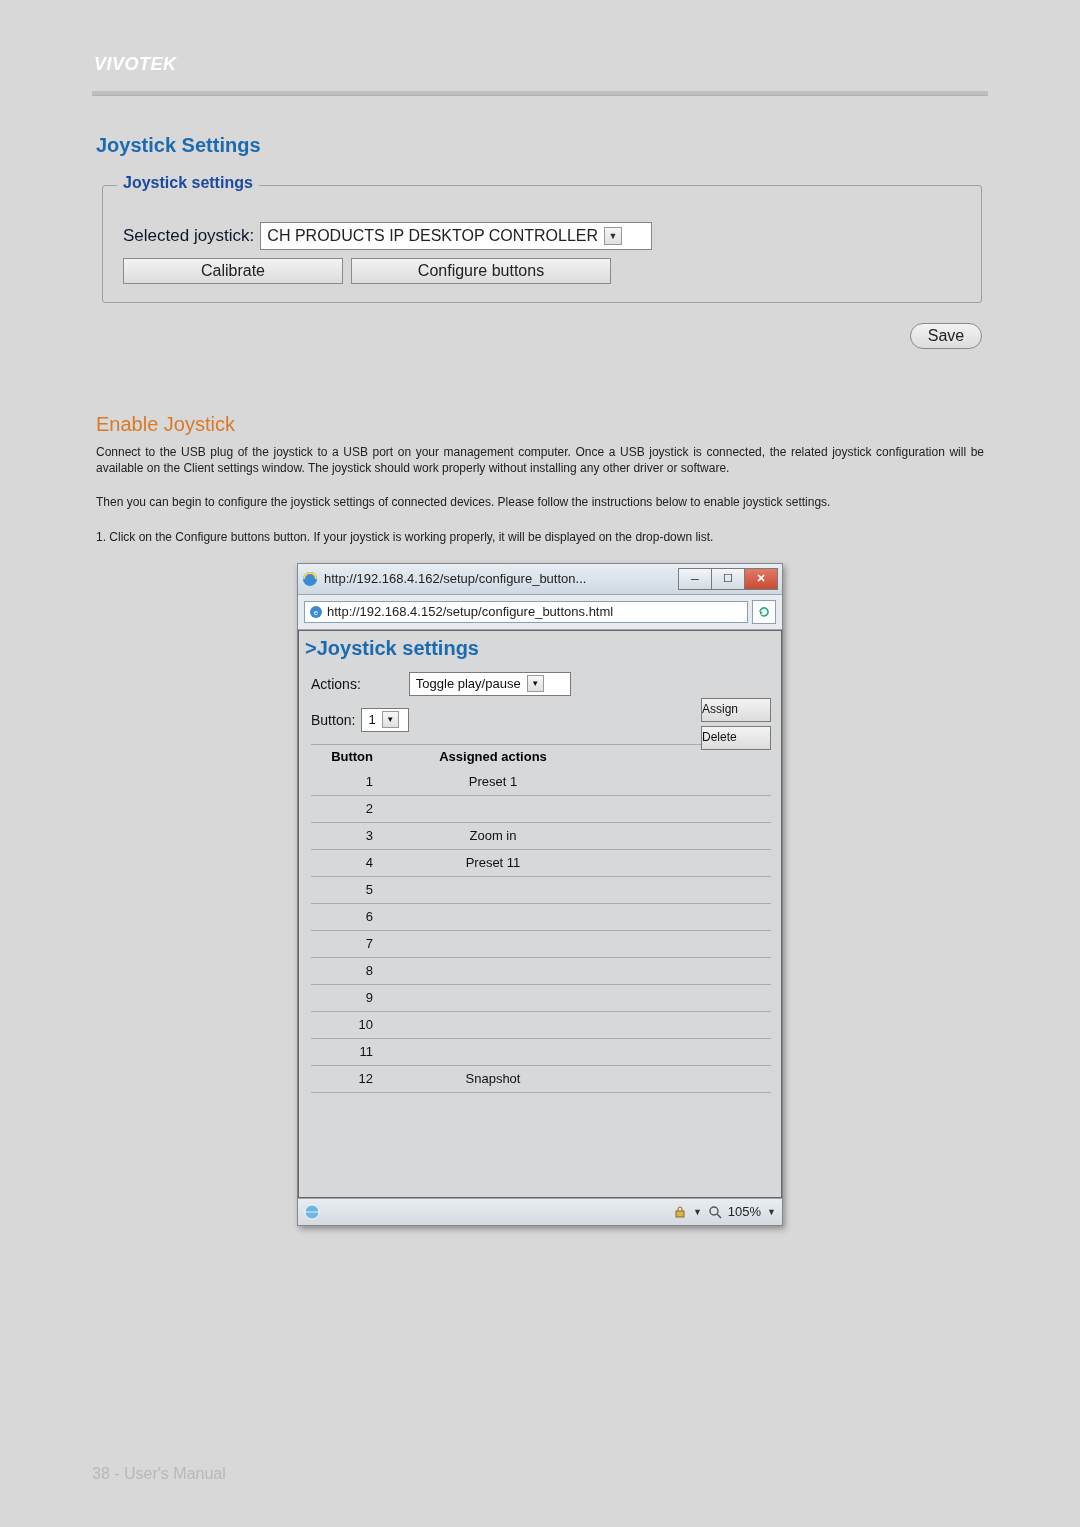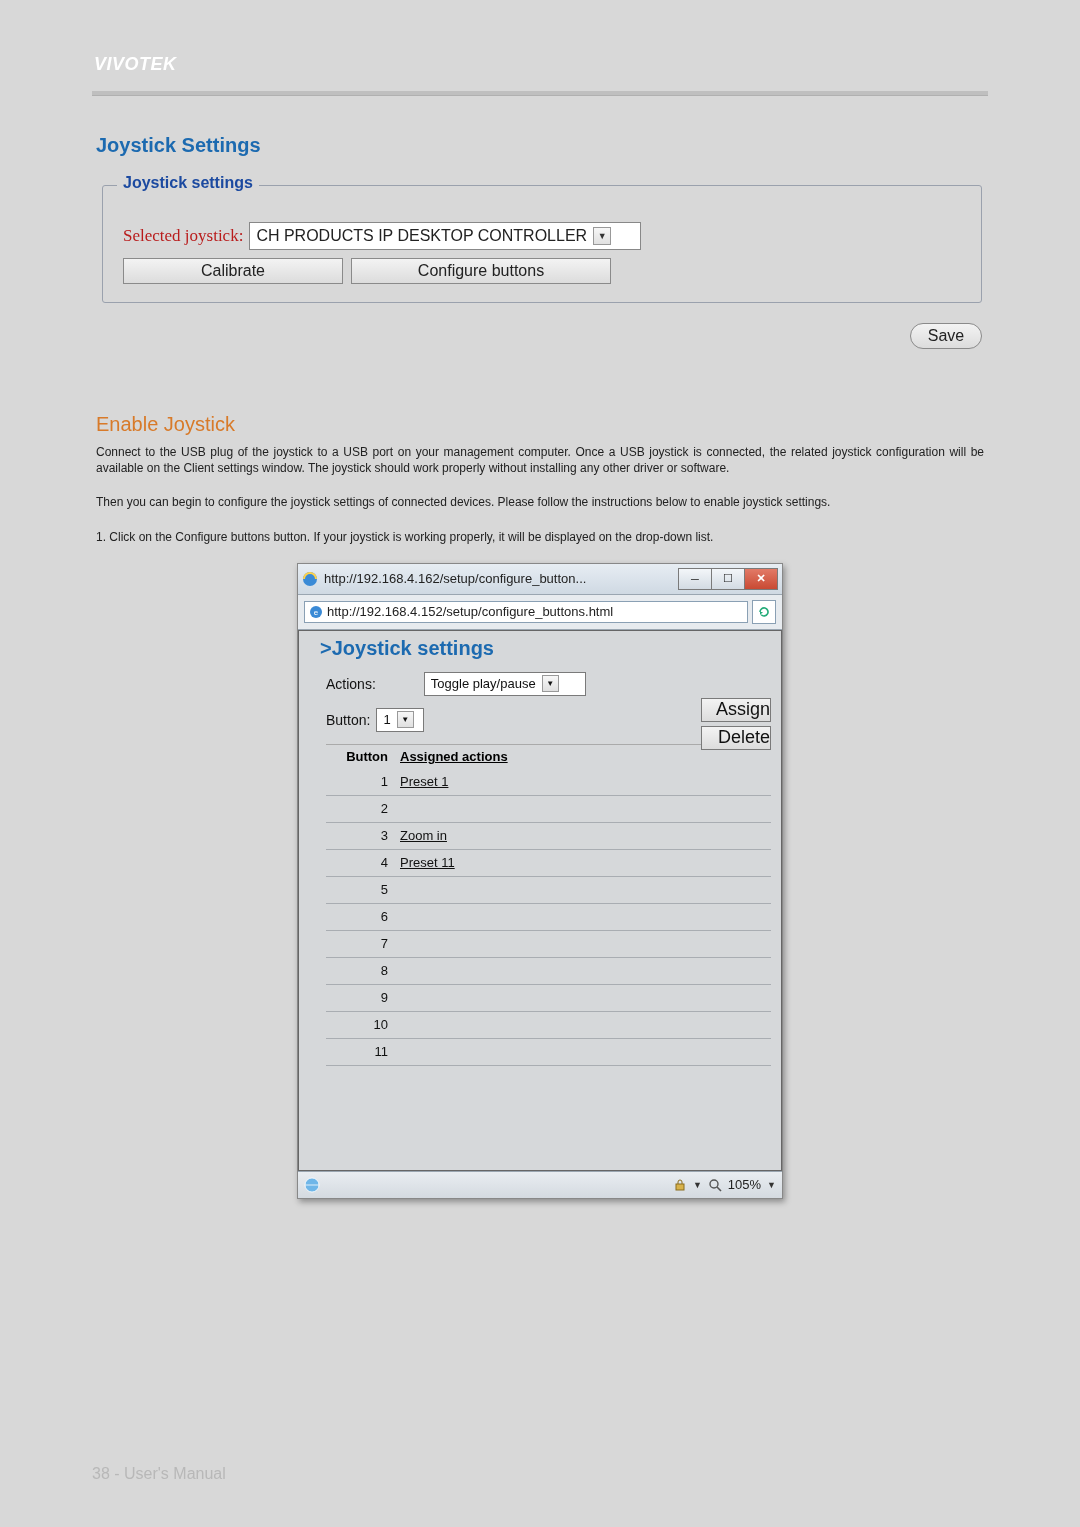--- a/index.html
+++ b/index.html
@@ -57,22 +57,21 @@
     font-size: 16px;
   }
   .row-top {
     display: flex;
     align-items: center;
     gap: 6px;
     margin-bottom: 8px;
   }
   .label {
     font-size: 17px;
-    color: #b91c1c;
-    font-family: Liberation Serif, serif;
+    color: #0f172a;
   }
   .select {
     border: 1px solid #888;
     background: #fff;
     display: inline-flex;
     align-items: center;
     height: 26px;
     padding: 0 4px 0 6px;
     font-size: 16px;
     color: #222;
@@ -199,21 +198,20 @@
     display:flex; align-items:center; justify-content:center;
     cursor: pointer;
   }
   .popup-body {
     background: #020202;
     padding: 0;
   }
   .popup-inner {
     background: #d6d8da;
     border: 1px solid #666;
-    padding-left: 15px;
   }
   .pop-heading {
     background: #d6d8da;
     color: #1c6ab0;
     font-weight: bold;
     font-size: 20px;
     padding: 6px 8px 2px 6px;
   }
   .pop-form {
     padding: 10px 10px 4px 12px;
@@ -250,37 +248,37 @@
     top: 36px;
     display: flex;
     flex-direction: column;
     gap: 4px;
   }
   .sbtn {
     border: 1px solid #7a7a7a;
     background: linear-gradient(#f3f3f3,#dcdcdc);
     width: 68px;
     height: 22px;
-    font-size: 18px;
-    text-align: right;
+    font-size: 12px;
+    text-align: left;
     line-height: 20px;
     cursor: pointer;
   }
   .pop-table {
     margin-top: 6px;
     border-top: 1px solid #aaa;
   }
   .pop-th {
     display: flex;
     font-weight: bold;
     font-size: 13px;
     color: #000;
   }
   .col-b { width: 62px; text-align: right; padding-right: 12px; }
-  .col-a { flex: 1; padding-right: 170px; text-decoration: underline; }
+  .col-a { flex: 1; text-align: center; padding-right: 170px; }
   .pop-tr {
     display: flex;
     font-size: 13px;
     color: #111;
     border-bottom: 1px solid #a9adb2;
     height: 26px;
     align-items: center;
   }
   .pop-table .pop-th { height: 24px; align-items: center; }
   .pop-spacer { height: 100px; }
@@ -436,20 +434,24 @@
                   <div class="col-a"></div>
                 </div>
                 <div class="pop-tr">
                   <div class="col-b">10</div>
                   <div class="col-a"></div>
                 </div>
                 <div class="pop-tr">
                   <div class="col-b">11</div>
                   <div class="col-a"></div>
                 </div>
+                <div class="pop-tr">
+                  <div class="col-b">12</div>
+                  <div class="col-a">Snapshot</div>
+                </div>
               </div>
           </div>
           <div class="pop-spacer"></div>
         </div>
       </div>
     </div>
     <div class="statusbar">
       <div class="status-left">
         <svg class="globe" viewBox="0 0 16 16">
           <circle cx="8" cy="8" r="7" fill="#6fb6e8"></circle>

